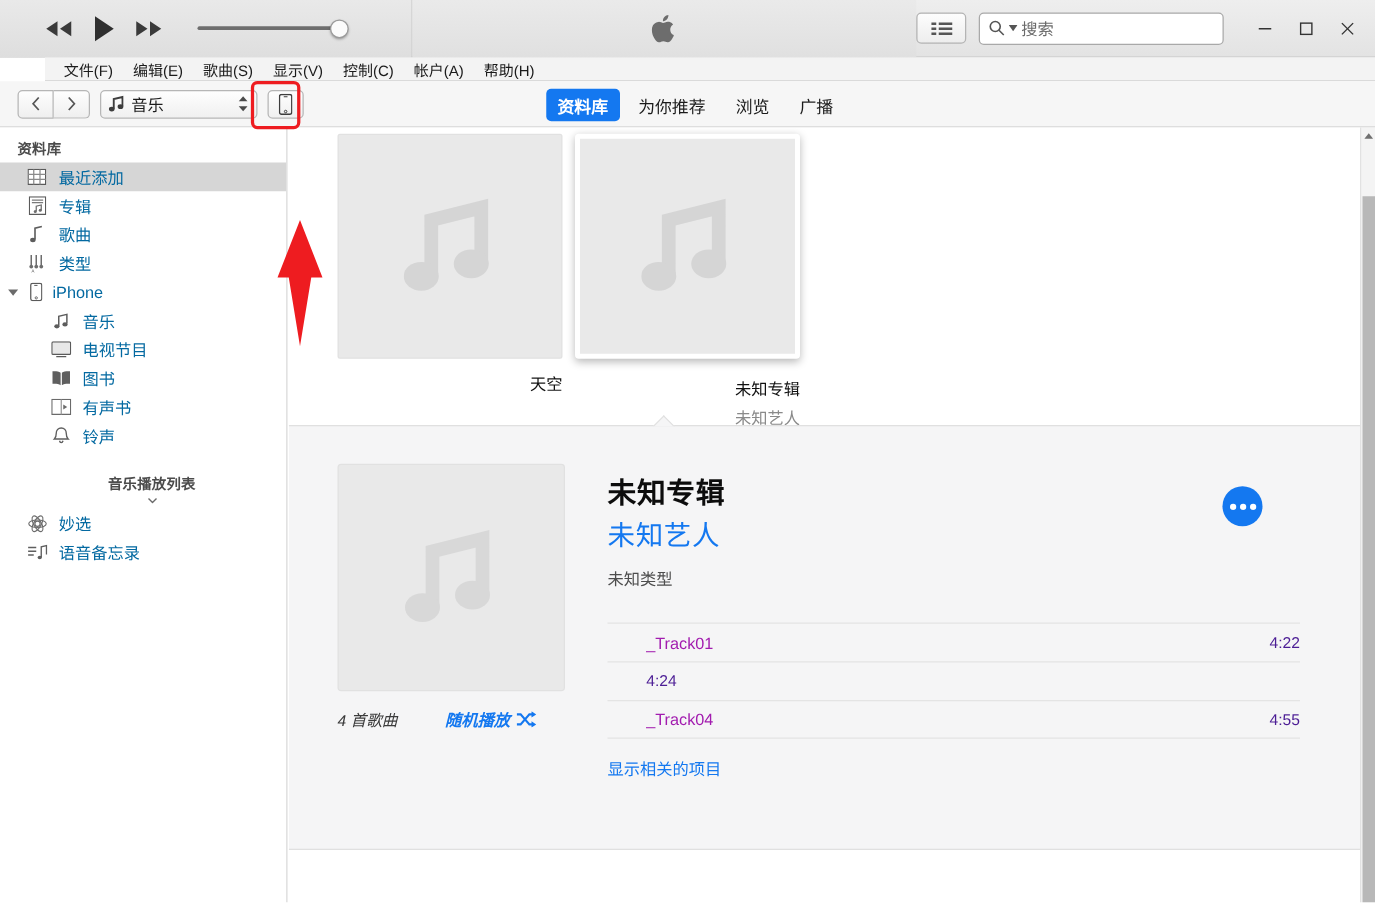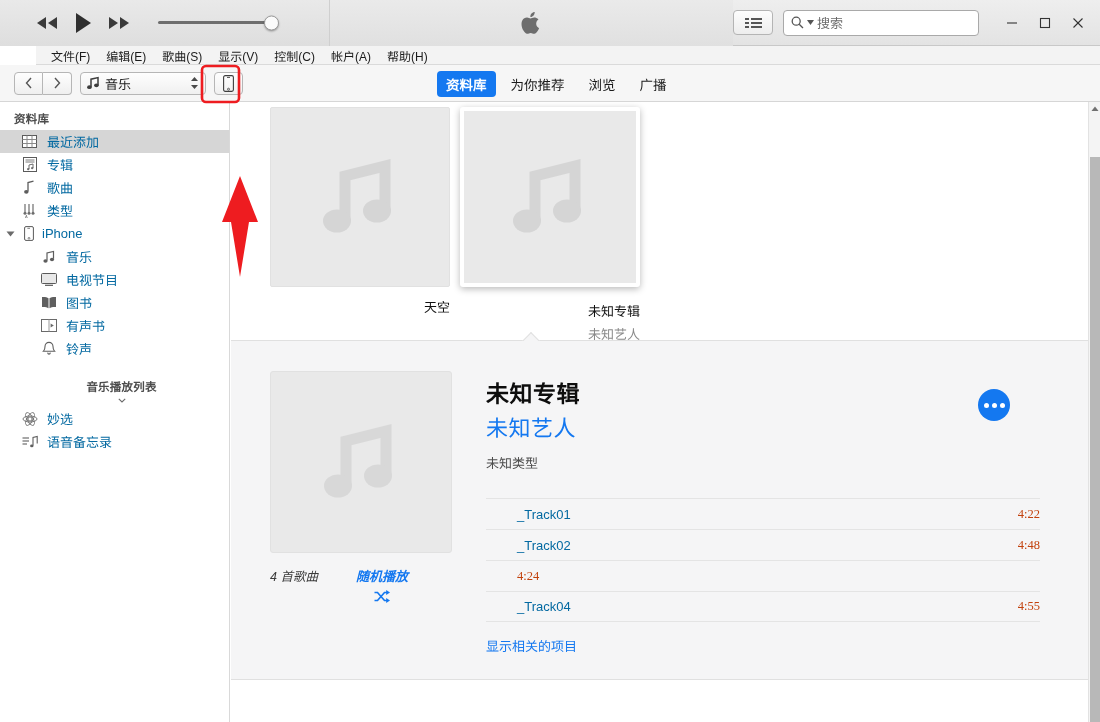--- a/index.html
+++ b/index.html
@@ -169,40 +169,40 @@
   .detail-art-col { width: 182px; flex: none; }
   .detail-art {
     width: 182px; height: 182px; background: #e9e9e9;
     border: 1px solid #e1e1e1; border-radius: 3px;
     display: flex; align-items: center; justify-content: center;
   }
   .detail-meta { display: flex; margin-top: 13px; align-items: flex-start; font-style: italic; }
   .dm-count { font-size: 12.5px; color: #3b3b3b; }
   .dm-shuffle {
     margin-left: 38px; font-size: 13px; color: #1478f0; font-weight: bold;
-    display: flex; align-items: center; gap: 5px; cursor: pointer; flex-direction: column;
+    display: flex; align-items: center; gap: 5px; cursor: pointer;
   }
   .detail-right { flex: 1; position: relative; padding-top: 4px; }
   .d-album { font-size: 23px; font-weight: bold; color: #0d0d0d; letter-spacing: .5px; }
   .d-artist { font-size: 22px; color: #1478f0; margin-top: 1px; letter-spacing: .5px; }
   .d-genre { font-size: 13px; color: #4d4d4d; margin-top: 11px; }
   .more-btn {
     position: absolute; right: 48px; top: 18px; width: 32px; height: 32px;
     border-radius: 50%; background: #1478f0; cursor: pointer;
     display: flex; align-items: center; justify-content: center; gap: 3px;
   }
   .more-dot { width: 5px; height: 5px; border-radius: 50%; background: #fff; }
   .tracklist { margin-top: 26px; margin-right: 18px; }
   .track {
     height: 31px; display: flex; align-items: center;
     border-top: 1px solid #e4e4e4; padding: 0 0 0 31px; cursor: pointer;
   }
   .track:last-of-type { border-bottom: 1px solid #e4e4e4; }
-  .tk-name { flex: 1; font-size: 13px; color: #0369a1; }
-  .tk-time { font-size: 12.5px; color: #c2410c; font-family: Liberation Serif, serif; }
+  .tk-name { flex: 1; font-size: 13px; color: #a21caf; }
+  .tk-time { font-size: 12.5px; color: #4c1d95; }
   .showrelated {
     margin-top: 14px; font-size: 13px; color: #1478f0; cursor: pointer; display: inline-block;
   }
 
   
   .scrollbar {
     position: absolute; right: 0; top: 102px; width: 12px; height: 620px;
     background: #f4f4f4; border-left: 1px solid #e2e2e2;
   }
   .sb-arrow { height: 13px; display: flex; align-items: center; justify-content: center; cursor: pointer; }
@@ -563,24 +563,20 @@
           <span class="more-dot"></span>
           <span class="more-dot"></span>
         </div>
 
         <div class="tracklist">
           <div class="track">
             <span class="tk-name">_Track01</span>
             <span class="tk-time">4:22</span>
           </div>
           <div class="track">
-            <span class="tk-name">_Track02</span>
-            <span class="tk-time">4:48</span>
-          </div>
-          <div class="track">
             <span class="tk-time">4:24</span>
           </div>
           <div class="track">
             <span class="tk-name">_Track04</span>
             <span class="tk-time">4:55</span>
           </div>
         </div>
 
         <div class="showrelated">显示相关的项目</div>
       </div>

